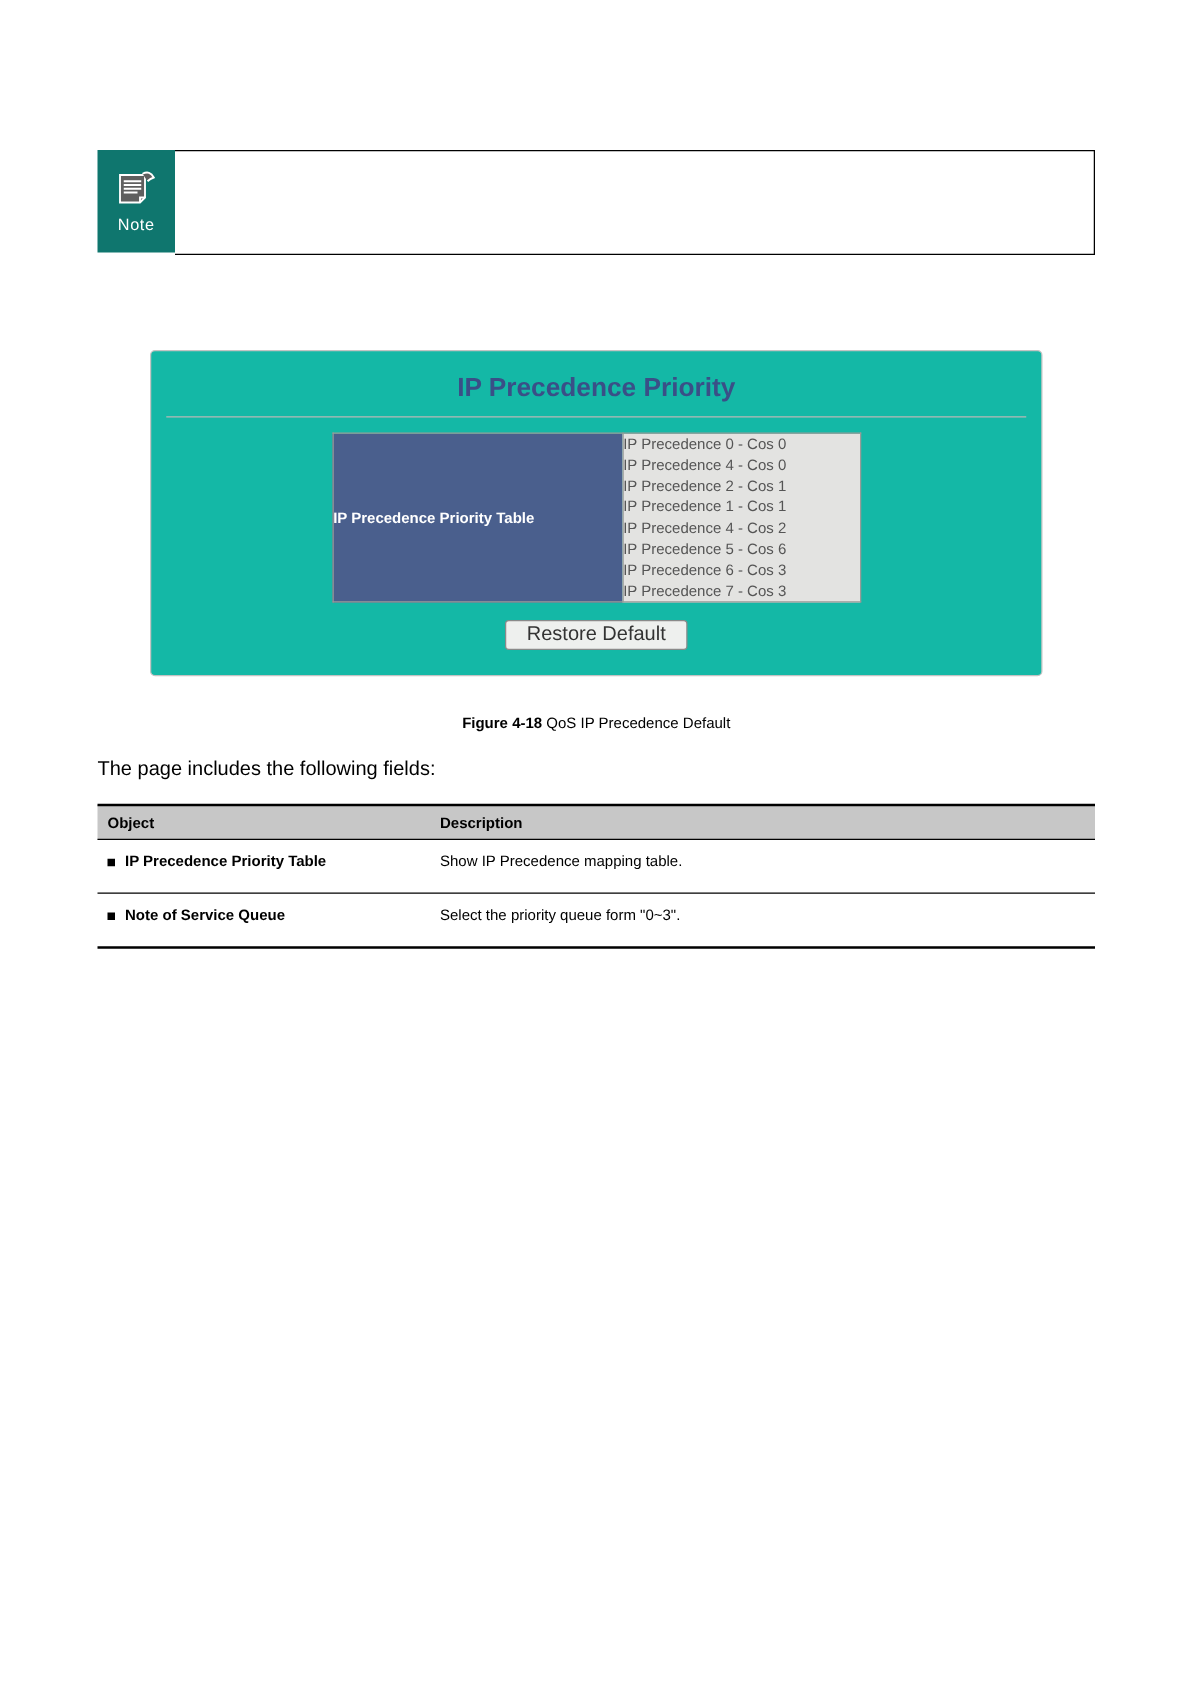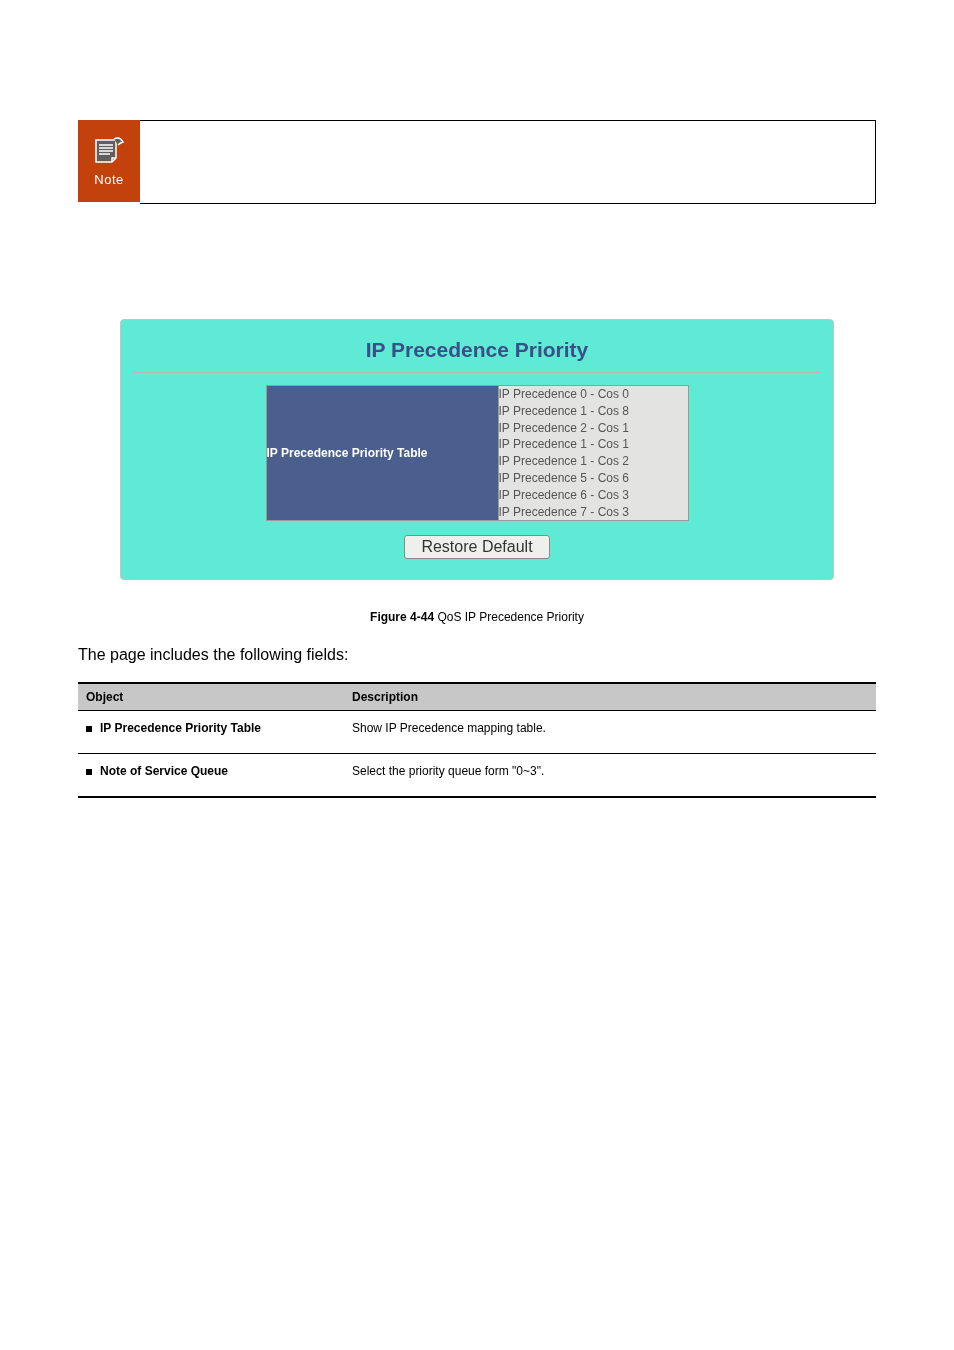--- a/index.html
+++ b/index.html
@@ -13,23 +13,23 @@
     width: 954px;
     min-height: 1350px;
     margin: 0 auto;
     position: relative;
     box-sizing: border-box;
     padding: 0;
   }
 
   
   .figure {
-    margin: 115px 120px 0 120px;
+    margin: 76px 120px 0 120px;
     border: 1px solid #c3c3c3;
-    background: #5eead4;
+    background: #14b8a6;
     border-radius: 4px;
     padding: 14px 12px 20px 12px;
   }
   .figure .panel-title {
     text-align: center;
     color: #3a4f87;
     font-weight: bold;
     font-size: 21px;
     margin: 4px 0 10px 0;
     font-family: "Trebuchet MS", Verdana, Arial, sans-serif;
@@ -158,21 +158,21 @@
     align-items: stretch;
     margin: 120px 78px 0 78px;
   }
   .note-v2 .n-left {
     width: 62px;
     flex: 0 0 62px;
   }
   .note-v2 .n-badge {
     width: 62px;
     height: 82px;
-    background: #c2410c;
+    background: #0f766e;
     color: #fff;
     display: flex;
     flex-direction: column;
     align-items: center;
     justify-content: center;
     box-sizing: border-box;
   }
   .note-v2 .n-badge .note-label {
     font-size: 13px;
     letter-spacing: 0.5px;
@@ -213,38 +213,38 @@
 
   <div class="figure">
     <div class="panel-title">IP Precedence Priority</div>
     <hr class="title-sep">
     <table class="kv-table">
       <tbody>
           <tr>
         <td class="kv-key">IP Precedence Priority Table</td>
         <td class="kv-val">
           <div class="line">IP Precedence 0 - Cos 0</div>
-          <div class="line">IP Precedence 1 - Cos 8</div>
+          <div class="line">IP Precedence 4 - Cos 0</div>
           <div class="line">IP Precedence 2 - Cos 1</div>
           <div class="line">IP Precedence 1 - Cos 1</div>
-          <div class="line">IP Precedence 1 - Cos 2</div>
+          <div class="line">IP Precedence 4 - Cos 2</div>
           <div class="line">IP Precedence 5 - Cos 6</div>
           <div class="line">IP Precedence 6 - Cos 3</div>
           <div class="line">IP Precedence 7 - Cos 3</div>
         </td>
       </tr>
     </tbody>
       </table>
     <div class="btn-row">
       <span class="win-btn">Restore Default</span>
     </div>
   </div>
 
   <div class="fig-caption">
-    <span class="bold">Figure 4-44</span><span> QoS IP Precedence Priority</span>
+    <span class="bold">Figure 4-18</span><span> QoS IP Precedence Default</span>
   </div>
 
   <div class="body-text">The page includes the following fields:</div>
 
   <table class="desc-table">
     <tbody>
         <tr class="hdr-row top-line">
       <td class="obj" style="padding-bottom:6px;">Object</td>
       <td style="padding-bottom:6px;">Description</td>
     </tr>

